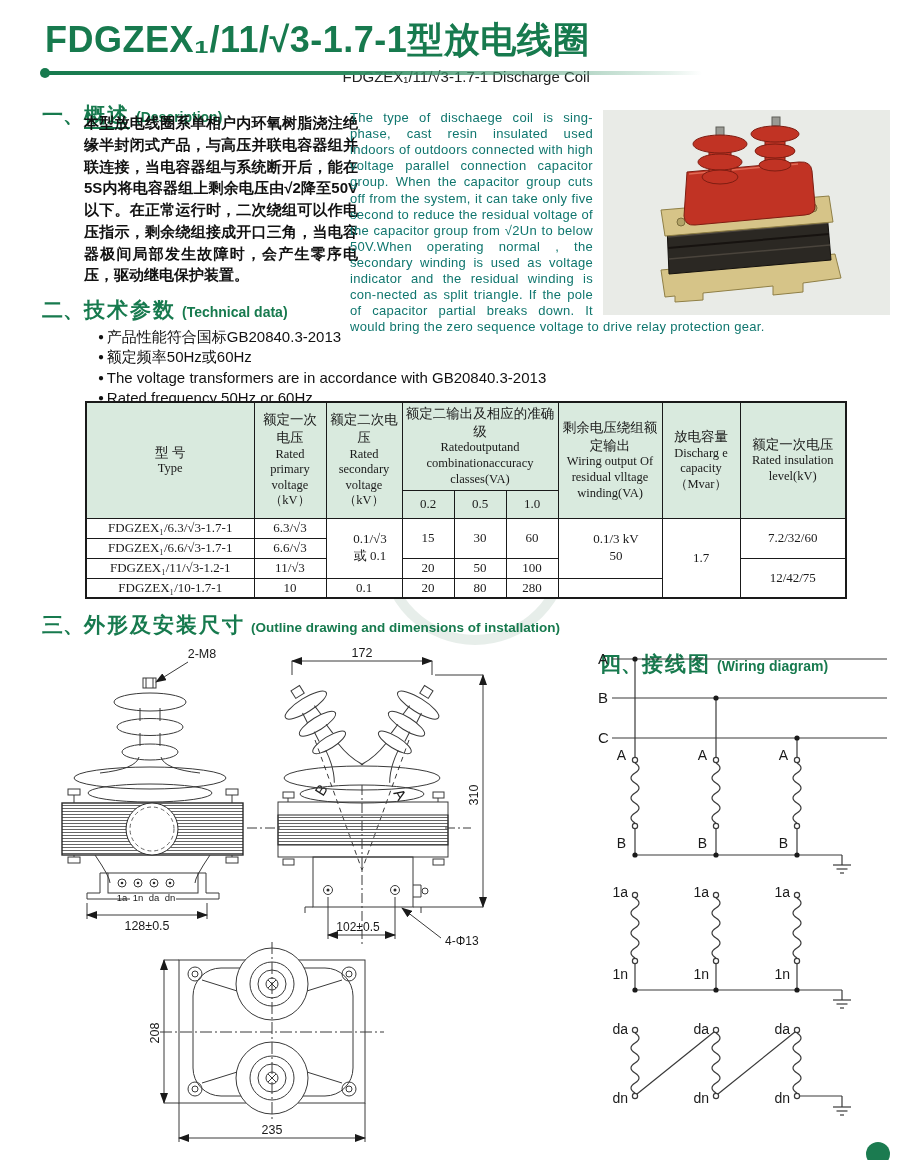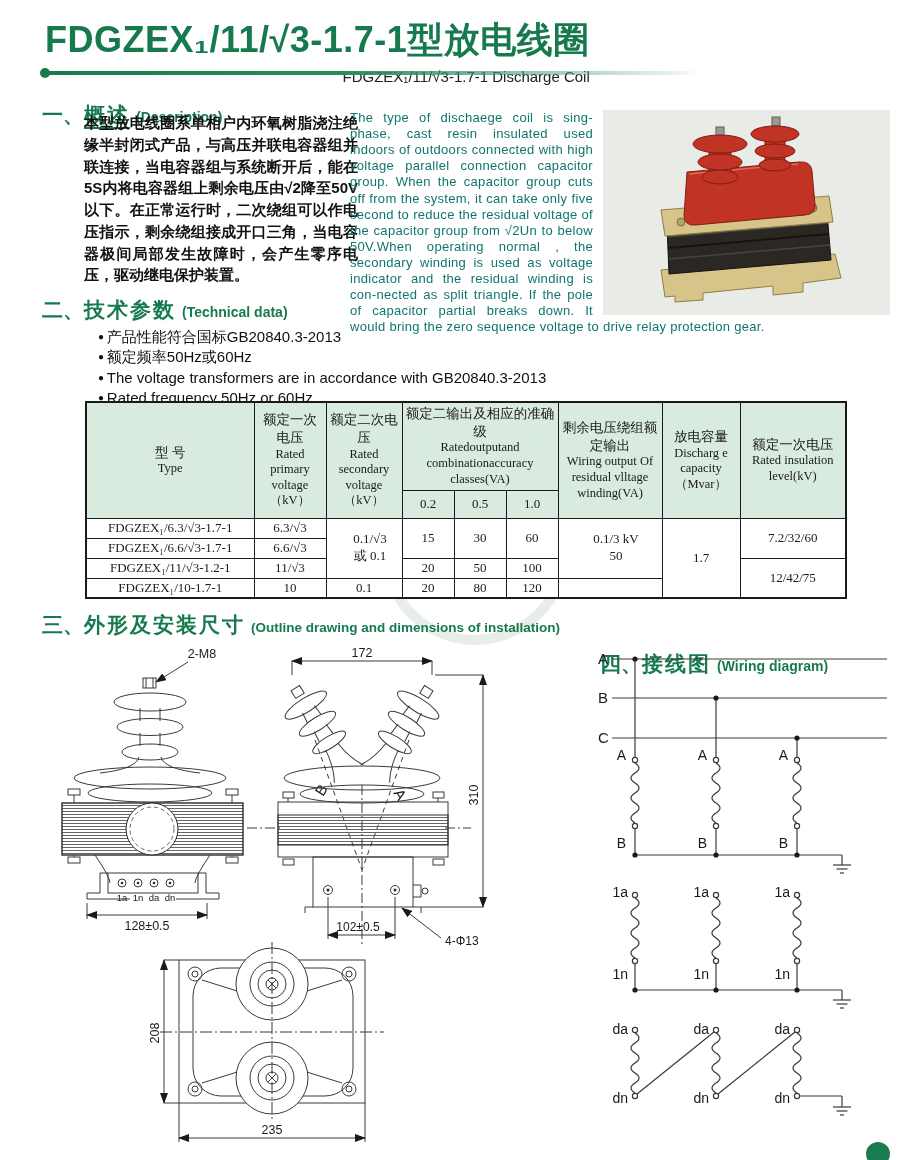--- a/index.html
+++ b/index.html
@@ -193,21 +193,21 @@
       <td>50</td>
       <td>100</td>
       <td rowspan="2">12/42/75</td>
     </tr>
     <tr>
       <td>FDGZEX₁/10-1.7-1</td>
       <td>10</td>
       <td>0.1</td>
       <td>20</td>
       <td>80</td>
-      <td>120</td>
+      <td>280</td>
       <td></td>
     </tr>
   </tbody>
 </table>
 
 <div class="sec-head" style="left:42px; top:611px;">
   <span class="sec-num">三、</span><span class="sec-cn">外形及安装尺寸</span><span class="sec-en" style="font-size:13.5px;">(Outline drawing and dimensions of installation)</span>
 </div>
 <div class="sec-head" style="left:600px; top:611px;margin-top:39px;">
   <span class="sec-num">四、</span><span class="sec-cn">接线图</span><span class="sec-en">(Wiring diagram)</span>

